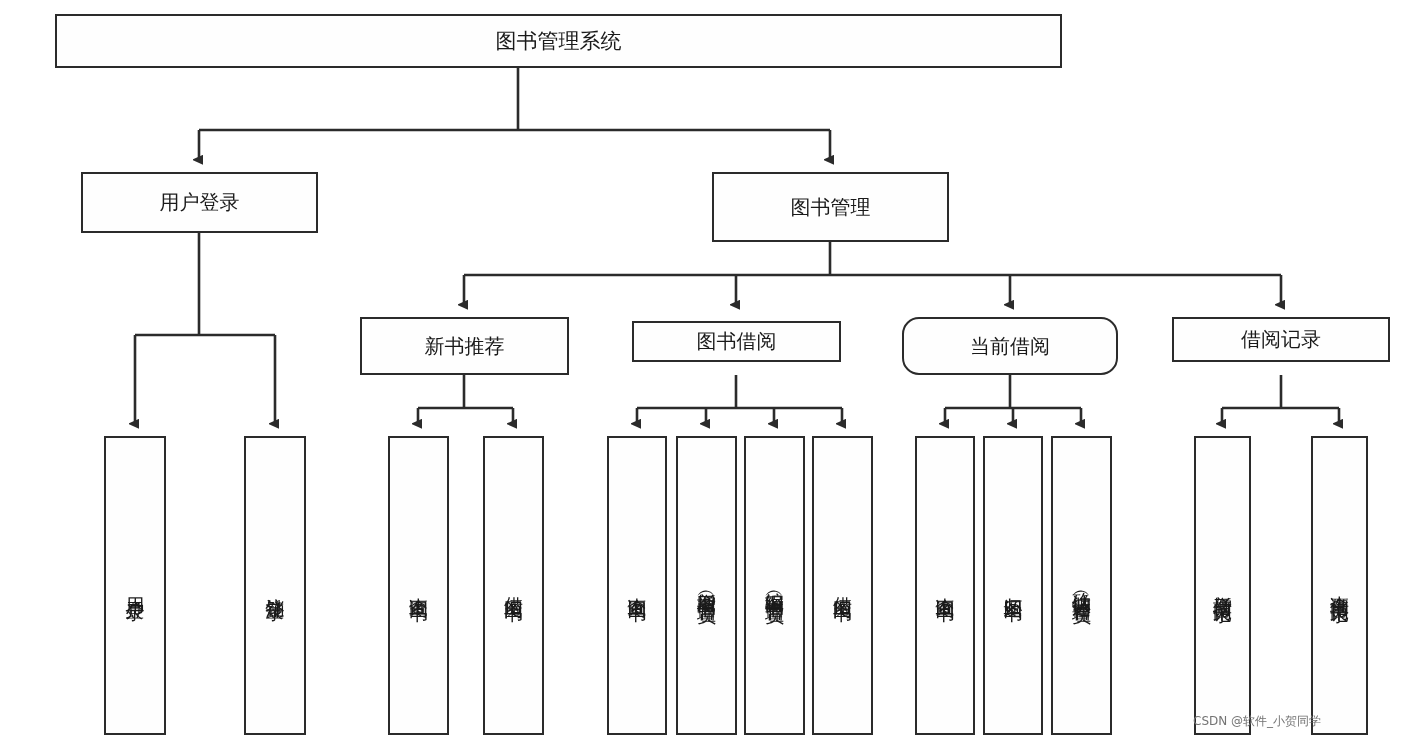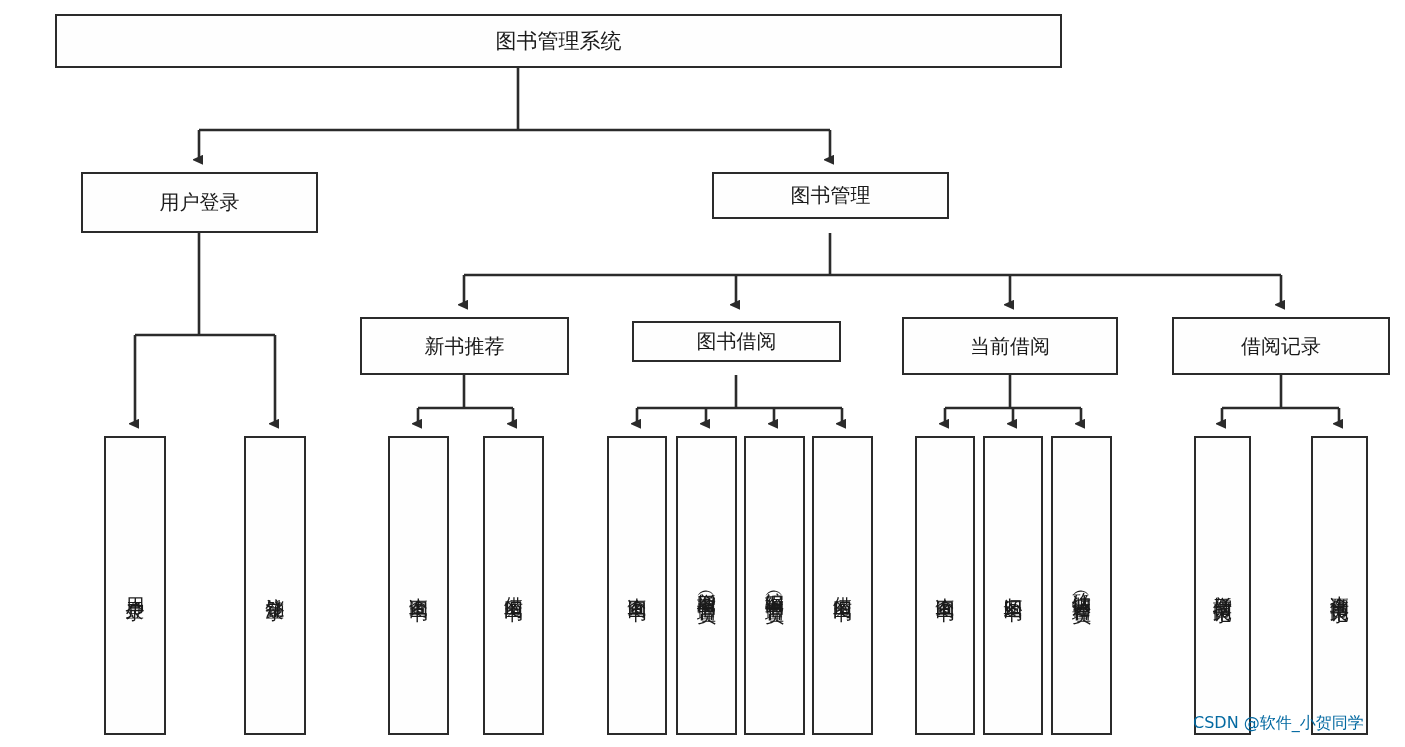--- a/index.html
+++ b/index.html
@@ -57,22 +57,22 @@
   .node.leaf .vtext {
     writing-mode: vertical-rl;
     text-orientation: upright;
     white-space: normal;
     display: block;
   }
   .watermark {
     position: absolute;
     left: 1193px;
     top: 713px;
-    font-size: 16px;
-    color: #0369a1;
+    font-size: 12px;
+    color: #737373;
     white-space: nowrap;
     z-index: 5;
     font-family: "DejaVu Sans", "Liberation Sans", sans-serif;
   }
 </style>
 </head>
 <body>
 
 <div id="canvas">
 
@@ -127,34 +127,34 @@
     </g>
   </svg>
 
   <div class="node root" style="left:15px;top:14px;width:1007px;height:54px;">
     <span>图书管理系统</span>
   </div>
 
   <div class="node lvl1" style="left:81px;top:172px;width:237px;height:61px;">
     <span>用户登录</span>
   </div>
-  <div class="node lvl1" style="left:712px;top:172px;width:237px;height:47px;">
+  <div class="node lvl1" style="left:712px;top:172px;width:237px;height:70px;">
     <span>图书管理</span>
   </div>
 
   <div class="node lvl2" style="left:360px;top:317px;width:209px;height:58px;">
     <span>新书推荐</span>
   </div>
   <div class="node lvl2" style="left:632px;top:321px;width:209px;height:41px;">
     <span>图书借阅</span>
   </div>
-  <div class="node lvl2" style="left:902px;top:317px;width:216px;height:58px;">
+  <div class="node lvl2" style="left:902px;top:317px;width:216px;height:58px;border-radius:17px;">
     <span>当前借阅</span>
   </div>
-  <div class="node lvl2" style="left:1172px;top:317px;width:218px;height:58px;">
+  <div class="node lvl2" style="left:1172px;top:317px;width:218px;height:45px;">
     <span>借阅记录</span>
   </div>
 
   <div class="node leaf" style="left:104px;top:436px;width:62px;height:299px;">
     <span class="vtext">用户登录</span>
   </div>
   <div class="node leaf" style="left:244px;top:436px;width:62px;height:299px;">
     <span class="vtext">注销登录</span>
   </div>
 

